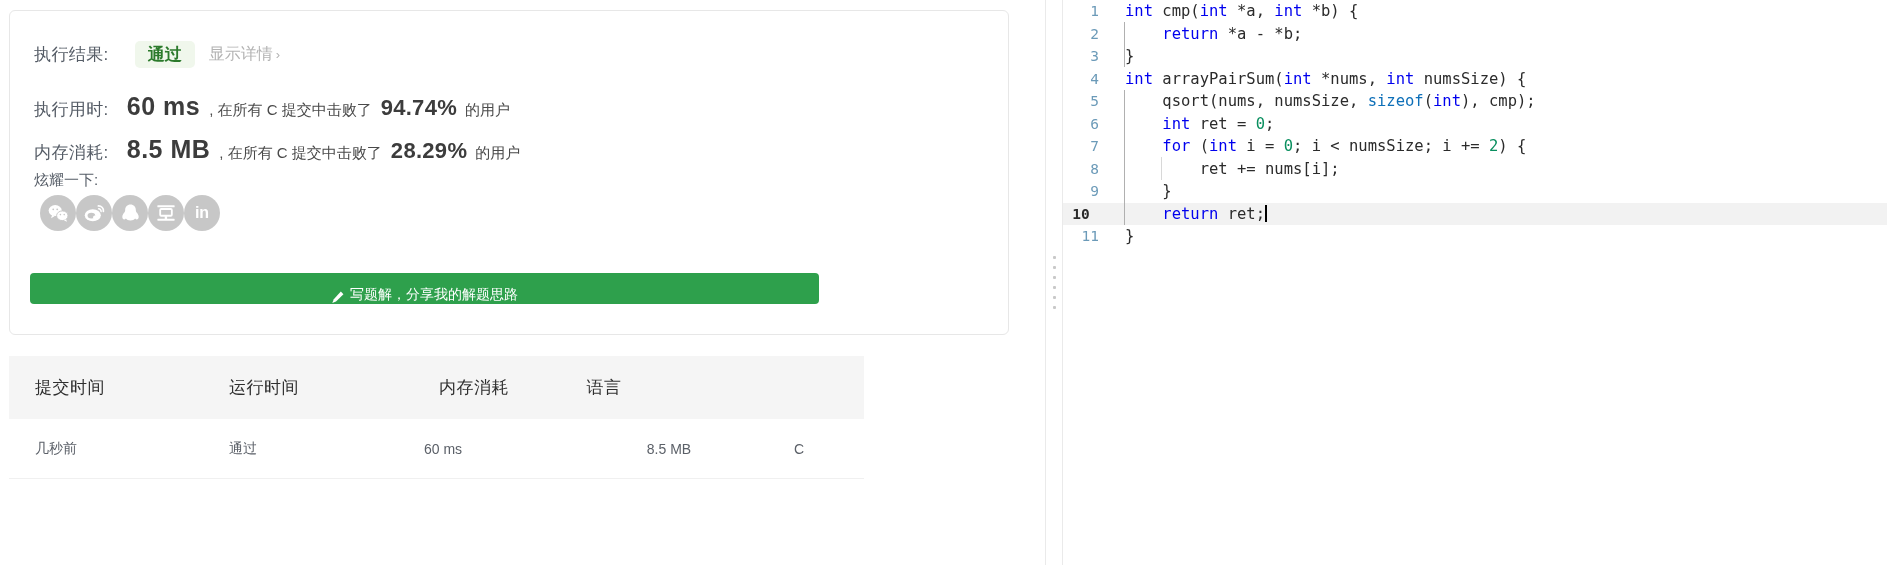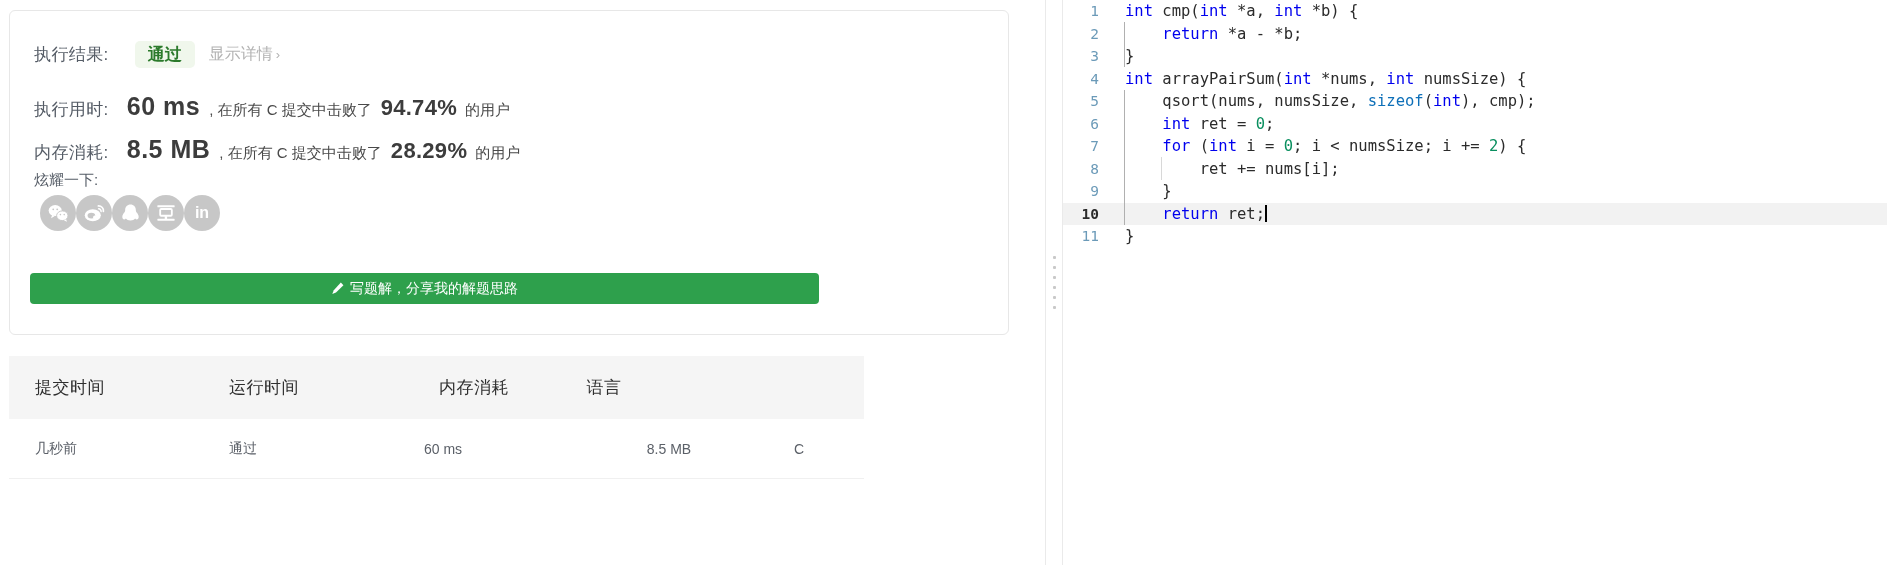--- a/index.html
+++ b/index.html
@@ -126,21 +126,21 @@
     width: 789px;
     height: 31px;
     background: #2eа04c;
     background: #2ea04c;
     border: none;
     border-radius: 4px;
     color: #ffffff;
     font-size: 14px;
     font-family: "Liberation Sans", sans-serif;
     display: flex;
-    align-items: center;
+    align-items: flex-end;
     justify-content: center;
     gap: 6px;
     cursor: pointer;
   }
   .write-btn .pencil { display: inline-flex; }
 
   
   .subm-table {
     position: absolute;
     left: 9px;
@@ -214,21 +214,21 @@
   .code-line.active { background: #f2f2f2; }
   .gutter {
     width: 48px;
     text-align: right;
     padding-right: 12px;
     color: #6b9ab8;
     font-size: 14.5px;
     flex: none;
     user-select: none;
   }
-  .code-line.active .gutter { color: #2b2b2b; font-weight: bold; }
+  .code-line.active .gutter { color: #2b2b2b; font-weight: bold; text-align: center; }
   .code-text { position: relative; padding-left: 14px; color: #2b2b2b; }
   .indent-guide2 {
     position: absolute;
     width: 1px;
     background: #d2d2d2;
   }
   .kw   { color: #0000ee; }
   .kw2  { color: #0d6fb8; }
   .num  { color: #0a8f5f; }
   .pl   { color: #2b2b2b; }

